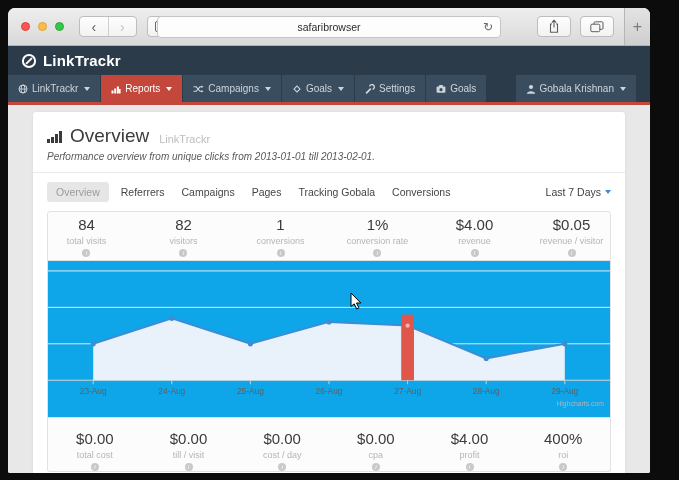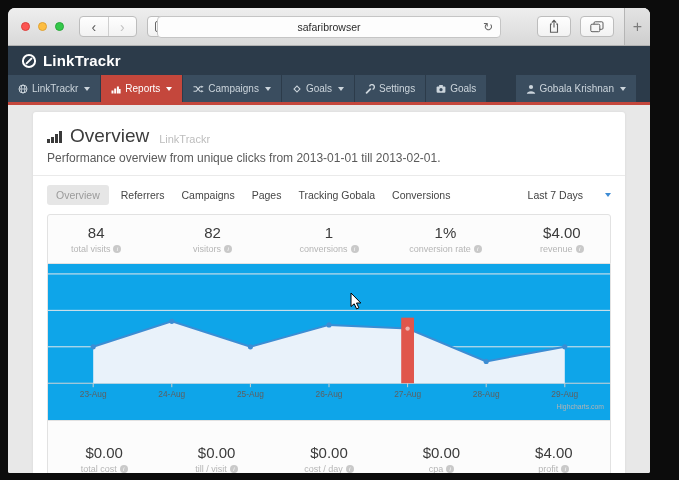--- a/index.html
+++ b/index.html
@@ -78,35 +78,35 @@
   .muser { margin-left:auto; margin-right:14px; }
   
   .page { flex:1 1 auto; background:#e8e8e8; padding:7px 25px 0; overflow:hidden; }
   .card {
     background:#fff; height:100%; border-radius:3px 3px 0 0;
     padding:13px 14px 8px; box-shadow:0 0 3px rgba(0,0,0,.07);
   }
   .hdr { display:flex; align-items:center; gap:6px; }
   .hdr .title { font-size:19px; color:#3c3c3c; }
   .hdr .suffix { font-size:11px; color:#bdbdbd; margin-left:4px; margin-top:5px; }
-  .subtitle { font-size:12px; color:#5a5a5a; margin-top:4px; }
+  .subtitle { font-size:10px; color:#5a5a5a; margin-top:4px;font-style:italic; }
   .divider { height:1px; background:#eaeaea; margin:10px -14px 0; }
   .tabrow { margin-top:8px; display:flex; align-items:center; height:22px; }
   .tab { font-size:10.5px; color:#454545; padding:4px 0; margin-right:17px; cursor:default; }
   .tab.active { background:#e6e6e6; color:#9b9b9b; border-radius:3px; padding:4px 9px; margin-right:12px; }
-  .range { margin-left:auto; font-size:10.5px; color:#3f3f3f; display:flex; align-items:center; gap:20px; cursor:default; }
+  .range { margin-left:auto; font-size:10.5px; color:#3f3f3f; display:flex; align-items:center; gap:2px; cursor:default; }
   .range .caret { color:#3d8bd4; }
   .panels { margin-top:8px; }
   .panel { border:1px solid #e2e2e2; background:#fcfcfc; }
   .panel.top { border-radius:3px 3px 0 0; height:50px; display:flex;gap:20px; }
   .panel.chart { border-top:none; height:157px; background:#0ea5e9; position:relative; }
   .panel.bottom { border-top:none; border-radius:0 0 3px 3px; height:54px; display:flex;align-items:flex-end; }
   .stat { flex:1; display:flex; flex-direction:column; align-items:center; justify-content:center; gap:3px; }
   .stat .val { font-size:15px; color:#3b3b3b; }
-  .stat .lbl { font-size:9px; color:#b5b5b5; display:flex; align-items:center; gap:3px; }
+  .stat .lbl { font-size:9px; color:#b5b5b5; display:flex; align-items:center; gap:3px;flex-direction:column; }
   .info-icon {
     width:8px; height:8px; border-radius:50%; background:#c9c9c9; color:#fff;
     font-size:6px; line-height:8px; text-align:center; font-style:italic; display:inline-block;
   }
   #chart-svg { position:absolute; inset:0; width:100%; height:100%; }
   .cursor { position:absolute; left:342px; top:284px; z-index:50; pointer-events:none; }
 </style>
 </head>
 <body>
 
@@ -282,20 +282,27 @@
             <span class="val">1%</span>
             <span class="lbl">
                 <span>conversion rate</span>
                 <span class="info-icon">i</span>
               </span>
           </div>
           <div class="stat">
             <span class="val">$4.00</span>
             <span class="lbl">
                 <span>revenue</span>
+                <span class="info-icon">i</span>
+              </span>
+          </div>
+          <div class="stat">
+            <span class="val">$0.05</span>
+            <span class="lbl">
+                <span>revenue / visitor</span>
                 <span class="info-icon">i</span>
               </span>
           </div>
         </div>
 
         <div class="panel chart">
           <svg id="chart-svg" viewBox="0 0 572 157" preserveAspectRatio="none">
               <line x1="0" x2="572" y1="120" y2="120" stroke="#d4d4d4" stroke-width="1"></line>
               <line x1="0" x2="572" y1="83.33333333333334" y2="83.33333333333334" stroke="#e9e9e9" stroke-width="1"></line>
               <line x1="0" x2="572" y1="46.66666666666667" y2="46.66666666666667" stroke="#e9e9e9" stroke-width="1"></line>
@@ -357,20 +364,27 @@
                 <span class="info-icon">i</span>
               </span>
           </div>
           <div class="stat">
             <span class="val">$4.00</span>
             <span class="lbl">
                 <span>profit</span>
                 <span class="info-icon">i</span>
               </span>
           </div>
+          <div class="stat">
+            <span class="val">400%</span>
+            <span class="lbl">
+                <span>roi</span>
+                <span class="info-icon">i</span>
+              </span>
+          </div>
         </div>
       </div>
 
     </div>
   </div>
 
   <svg class="cursor" width="13" height="19" viewBox="0 0 13 19">
     <path d="M1,1 L1,14.5 L4.2,11.8 L6.6,16.9 L8.9,15.8 L6.5,11 L10.8,11 Z" fill="#fff" stroke="#000" stroke-width="1"></path>
   </svg>
 

